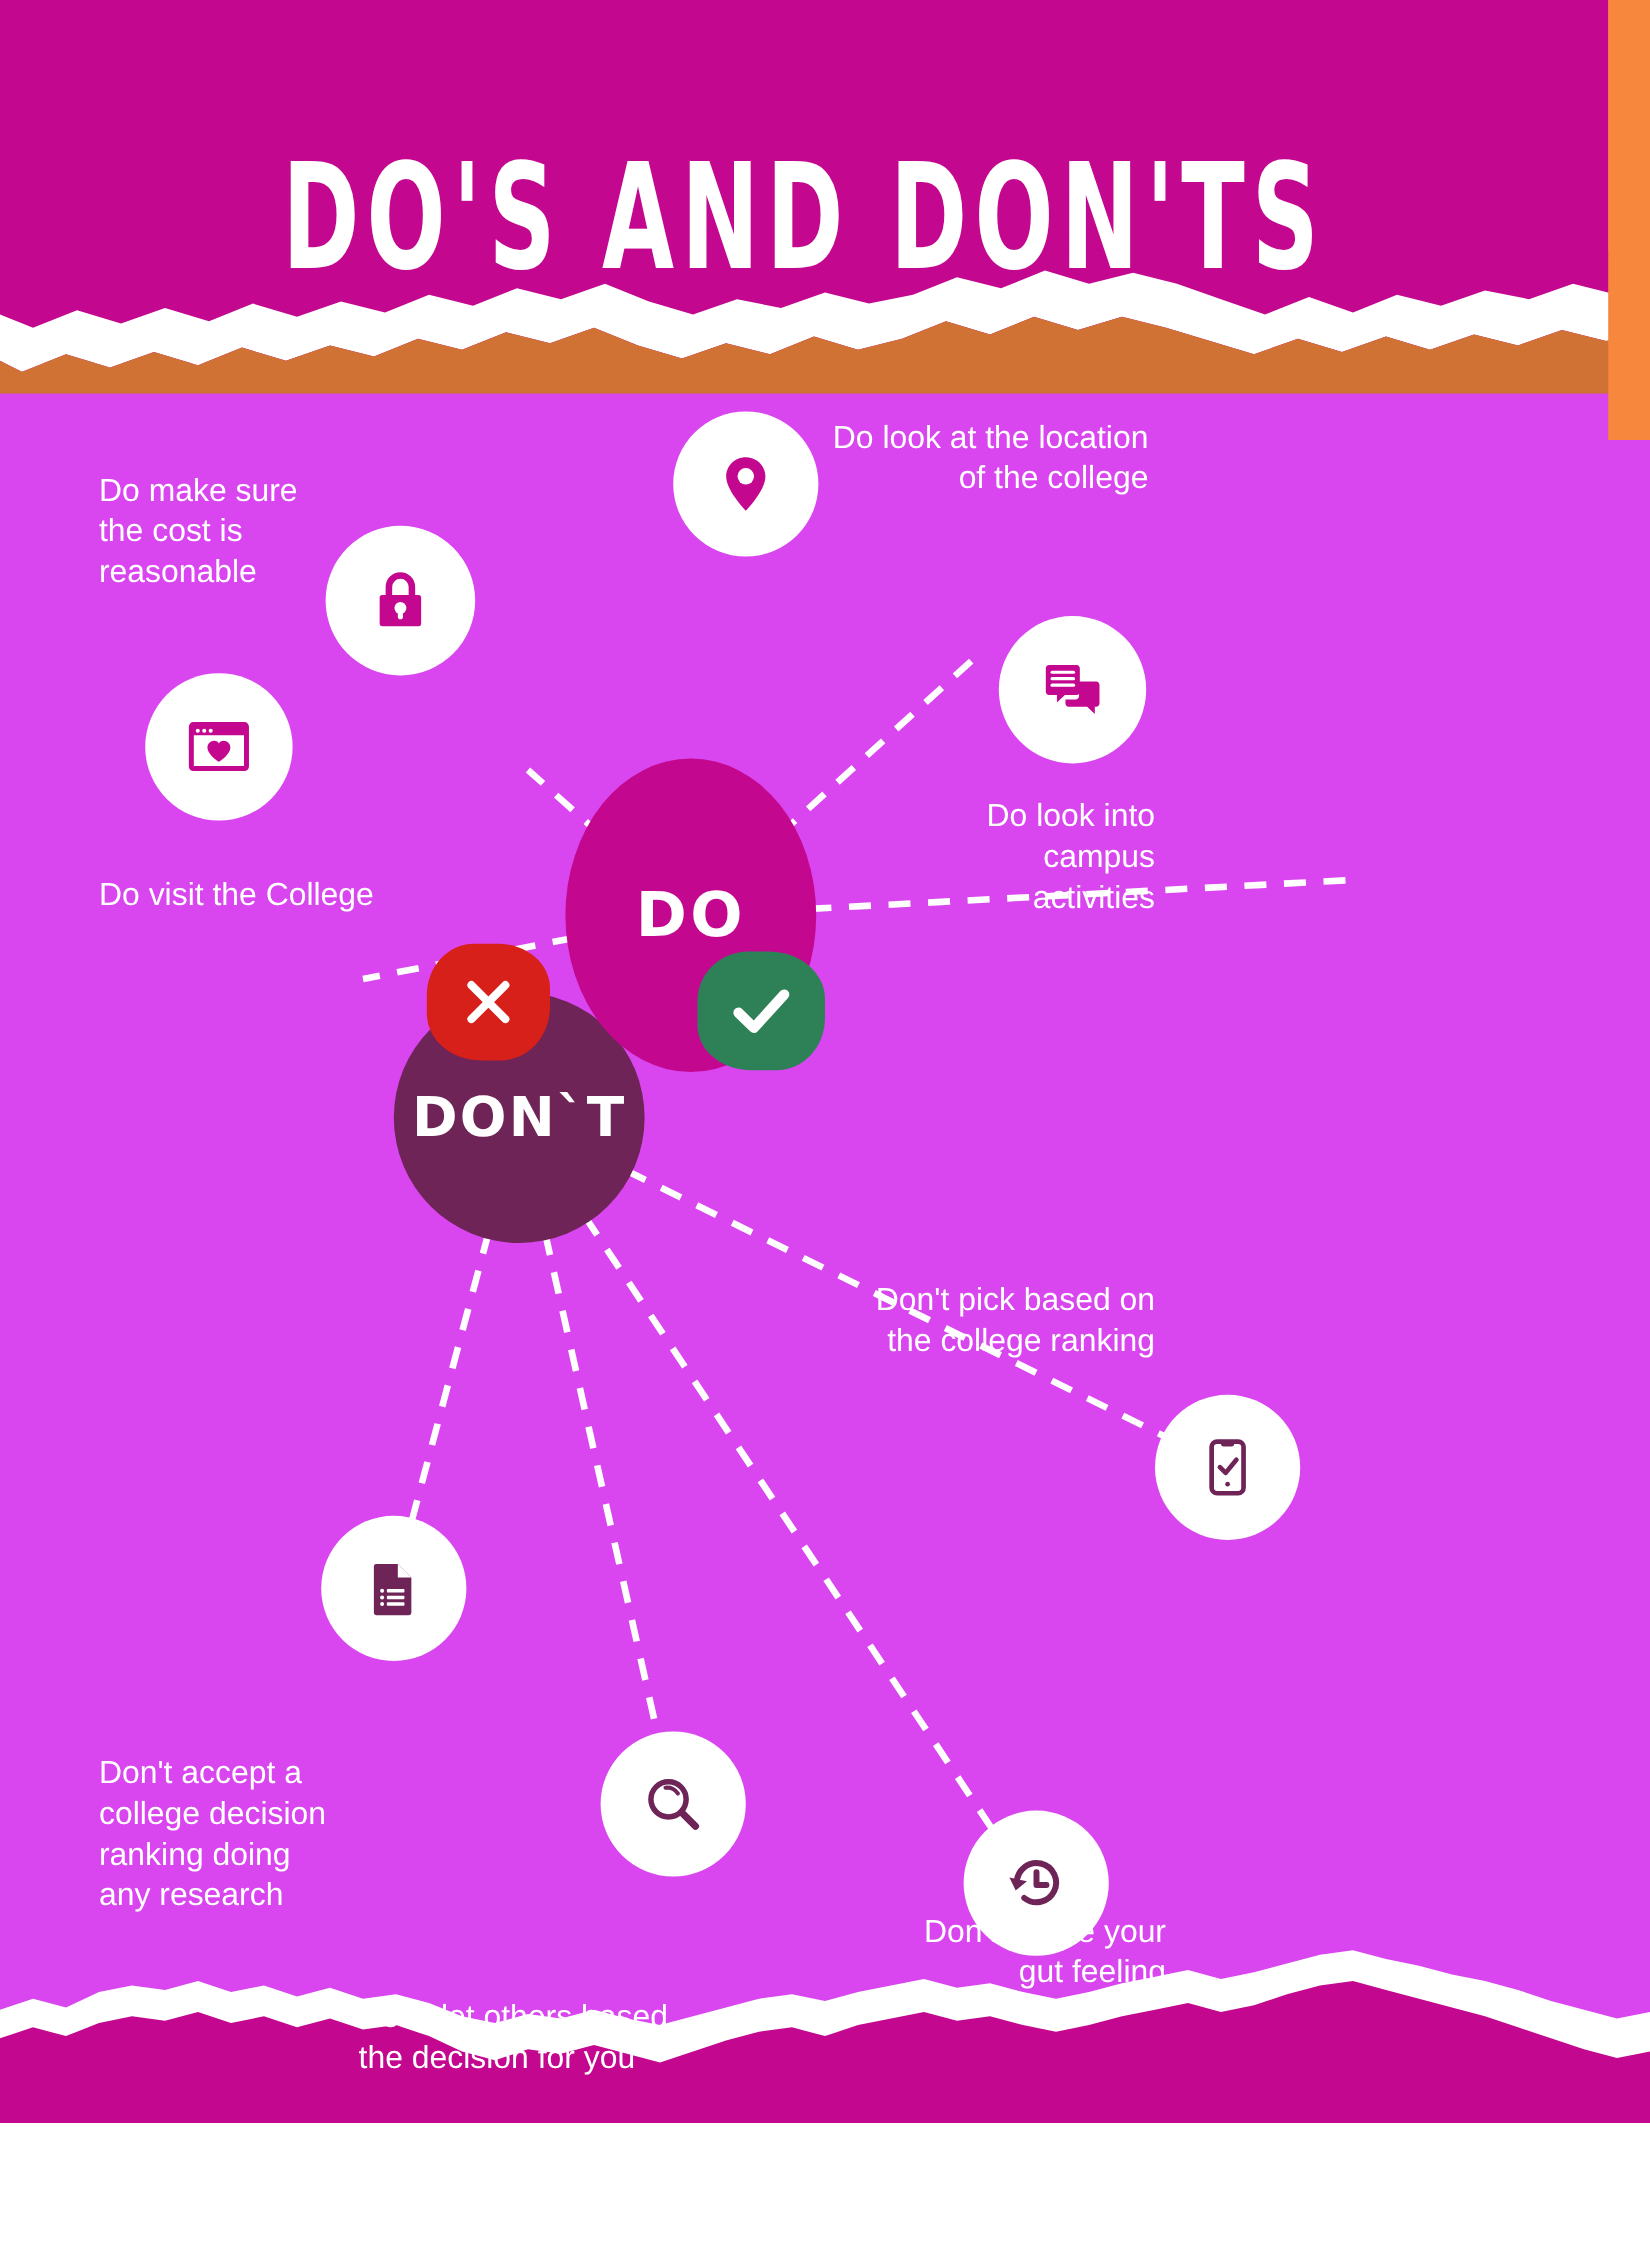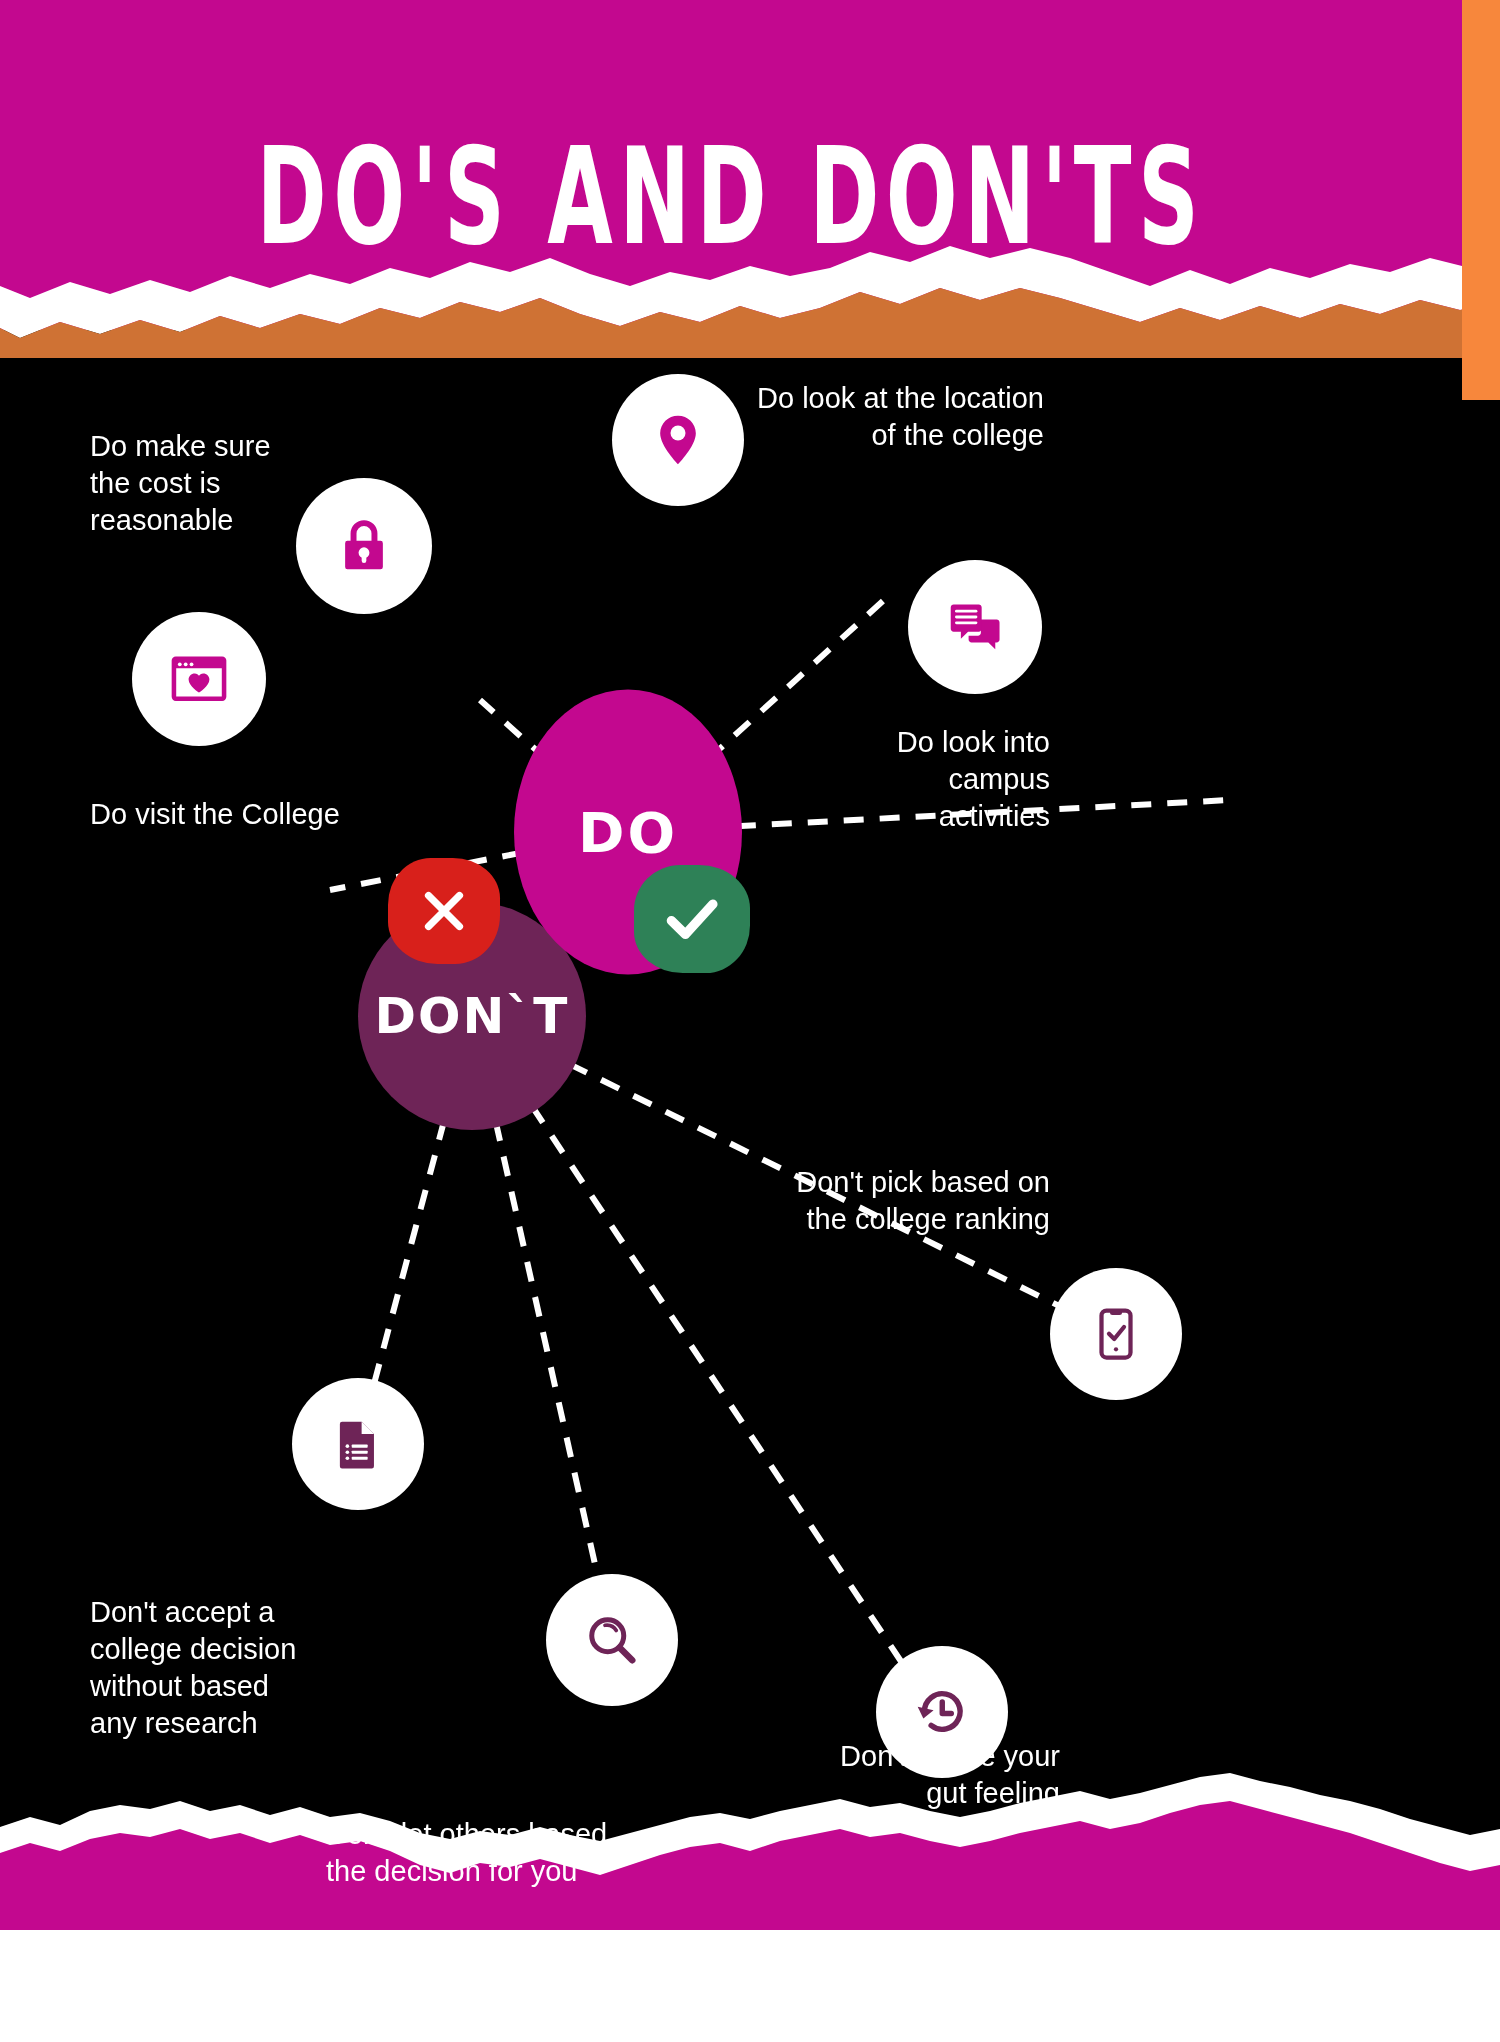--- a/index.html
+++ b/index.html
@@ -8,21 +8,21 @@
     background: #ffffff;
   }
   body {
     font-family: "Liberation Sans", sans-serif;
   }
   .poster {
     position: relative;
     width: 1500px;
     height: 1930px;
     overflow: hidden;
-    background: #000000;
+    background: #d946ef;
   }
 
   
   .right-strip {
     position: absolute;
     top: 0;
     right: 0;
     width: 38px;
     height: 400px;
     background: #f7873c;
@@ -288,21 +288,21 @@
         <circle cx="7.6" cy="15.4" r="0.75"></circle>
         <circle cx="7.6" cy="17.9" r="0.75"></circle>
         <rect x="9.4" y="12.25" width="6.6" height="1.3" rx="0.3"></rect>
         <rect x="9.4" y="14.75" width="6.6" height="1.3" rx="0.3"></rect>
         <rect x="9.4" y="17.25" width="6.6" height="1.3" rx="0.3"></rect>
       </g>
     </svg>
   </div>
   <div class="caption left" style="left:90px; top:1578px; width:330px;">Don't accept a
 college decision
-without based
+ranking doing
 any research</div>
 
   <div class="node" style="left:546px; top:1574px; width:132px; height:132px;">
     <svg width="60" height="60" viewBox="0 0 24 24">
       <circle cx="10.3" cy="10.3" r="6.4" fill="none" stroke="#6e2457" stroke-width="2"></circle>
       <path d="M9.2 6.1a4.4 4.4 0 0 1 4.5 2.1" stroke="#6e2457" stroke-width="1.5" fill="none" stroke-linecap="round"></path>
       <path d="M15.1 15.1 L20.1 20.1" stroke="#6e2457" stroke-width="2.6" stroke-linecap="round"></path>
     </svg>
   </div>
   <div class="caption left" style="left:326px; top:1800px; width:420px;">Don't let others based

